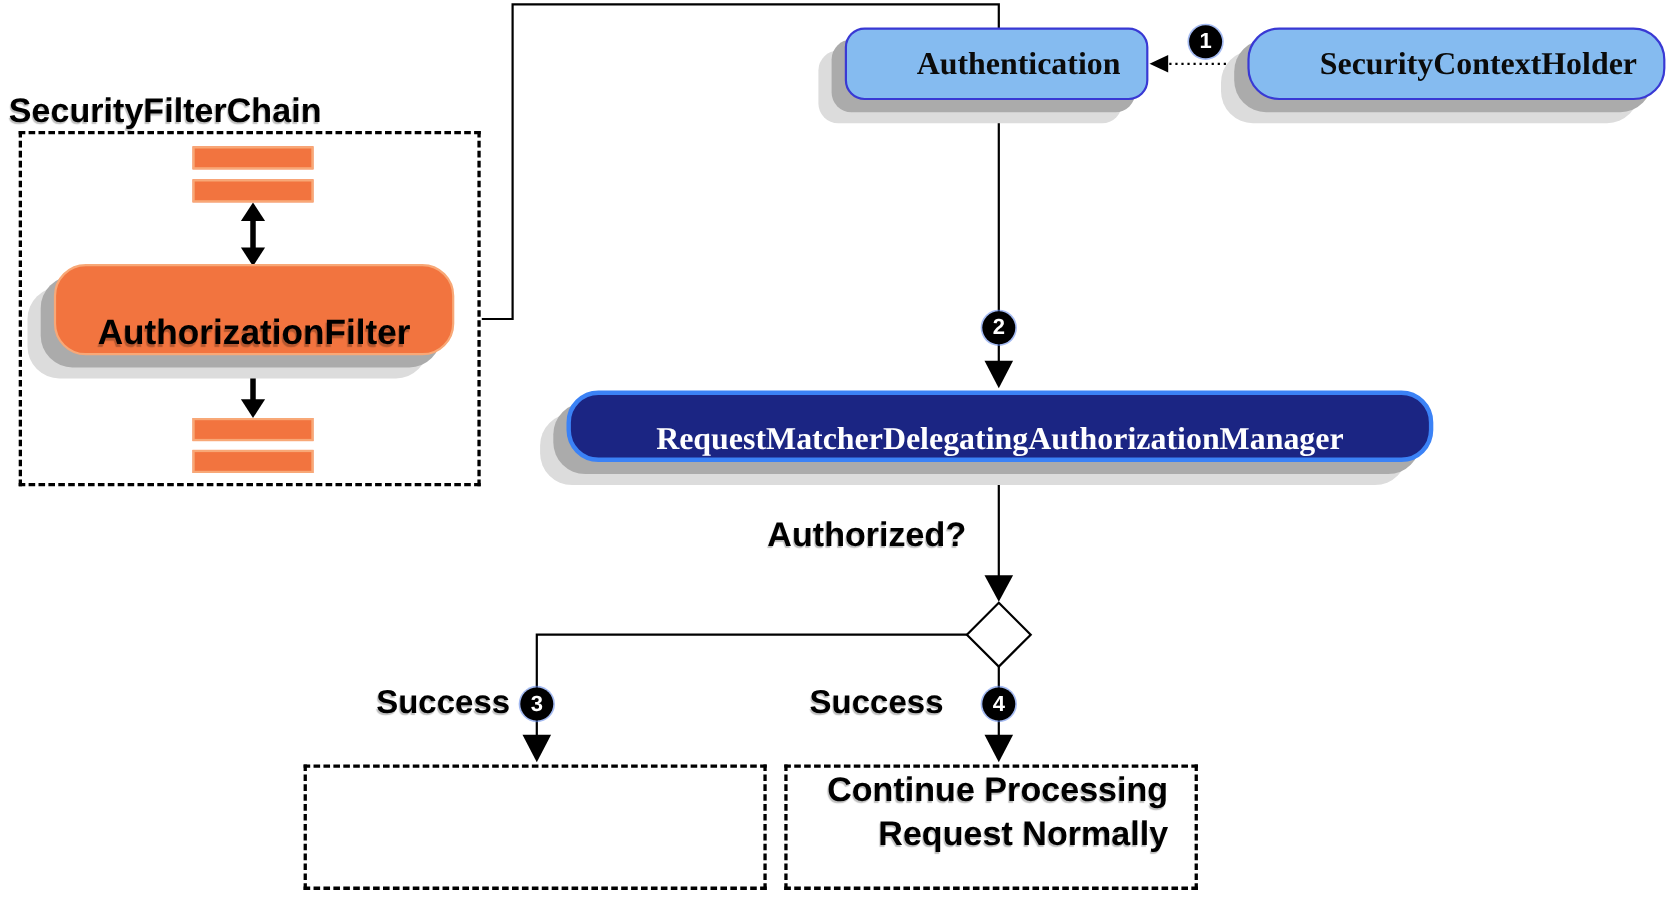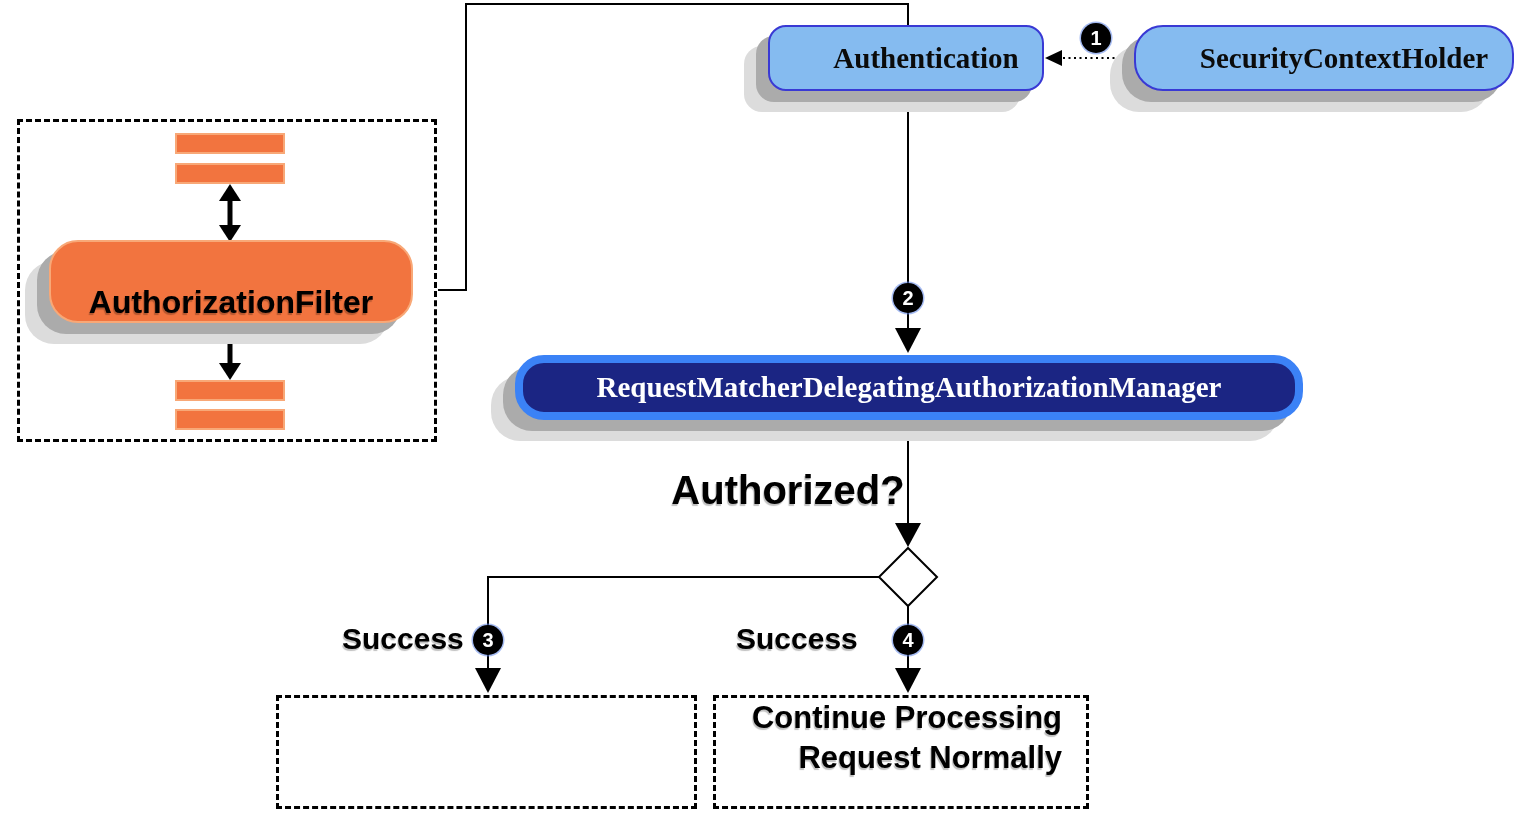--- a/index.html
+++ b/index.html
@@ -10,21 +10,21 @@
   #connectors{position:absolute;left:0;top:0;z-index:0;}
   .node{
     position:absolute;display:flex;align-items:center;justify-content:center;
     box-sizing:border-box;z-index:2;
     box-shadow:-12px 11px 0 #ABABAB,-24px 21px 0 #DCDCDC;
     border-radius:29px;
   }
   .serif-label{font-family:"Liberation Serif",serif;font-weight:bold;}
   .blue{background:#85BBF0;border:2px solid #3939D4;color:#0b0b0b;font-size:29px;padding-left:40px;}
   .rounded{border-radius:18px;}
-  .navy{background:#1B2583;border:8px solid #3b82f6;color:#ffffff;font-size:29px;}
+  .navy{background:#1B2583;border:4px solid #3b82f6;color:#ffffff;font-size:29px;align-items:flex-end;}
   .orangebox{background:#F2743F;border:2px solid #F8A877;color:#000;
     font-family:"Liberation Sans",sans-serif;font-weight:bold;font-size:32px;
     text-shadow:-1px 2px 1px rgba(0,0,0,0.25);align-items:flex-end;}
   .bar{position:absolute;width:110px;height:21px;background:#F2743F;
     border:2px solid #F8A877;box-sizing:border-box;z-index:2;}
   .dashed-frame{position:absolute;border:3px dashed #000;box-sizing:border-box;z-index:1;background:transparent;}
   .flow-label{position:absolute;z-index:2;font-weight:bold;color:#000;
     text-shadow:-1px 2px 1px rgba(0,0,0,0.25);}
   .badge{
     position:absolute;width:30px;height:30px;border-radius:50%;background:#000;
@@ -78,20 +78,21 @@
       <polygon points="219,201 241,201 230,184" fill="#000"></polygon>
       <polygon points="219,225 241,225 230,242" fill="#000"></polygon>
     </g>
     <g>
       <path d="M230 338 V366" stroke="#000" stroke-width="5" fill="none"></path>
       <polygon points="219,341 241,341 230,324" fill="#000"></polygon>
       <polygon points="219,363 241,363 230,380" fill="#000"></polygon>
     </g>
   </svg>
 
+  <div class="flow-label" style="left:8px;top:83px;font-size:31px;">SecurityFilterChain</div>
 
   <div class="dashed-frame" style="left:17px;top:119px;width:420px;height:323px;"></div>
 
   <div class="bar" style="left:175px;top:133px;"></div>
   <div class="bar" style="left:175px;top:163px;"></div>
   <div class="bar" style="left:175px;top:380px;"></div>
   <div class="bar" style="left:175px;top:409px;"></div>
 
   <div class="node orangebox" style="left:49px;top:240px;width:364px;height:83px;">
     <span>AuthorizationFilter</span>
@@ -102,21 +103,21 @@
   </div>
 
   <div class="node blue serif-label" style="left:1134px;top:25px;width:380px;height:66px;">
     <span>SecurityContextHolder</span>
   </div>
 
   <div class="node navy serif-label" style="left:515px;top:355px;width:788px;height:65px;">
     <span>RequestMatcherDelegatingAuthorizationManager</span>
   </div>
 
-  <div class="flow-label" style="left:643px;top:468px;width:290px;text-align:center;font-size:40px;">Authorized?</div>
+  <div class="flow-label" style="left:643px;top:468px;width:290px;text-align:center;font-size:31px;">Authorized?</div>
 
   <div class="flow-label" style="left:342px;top:622px;font-size:30px;">Success</div>
 
   <div class="flow-label" style="left:736px;top:622px;font-size:30px;">Success</div>
 
   <div class="badge" style="left:1081px;top:23px;">
     <span>1</span>
   </div>
   <div class="badge" style="left:893px;top:283px;">
     <span>2</span>

